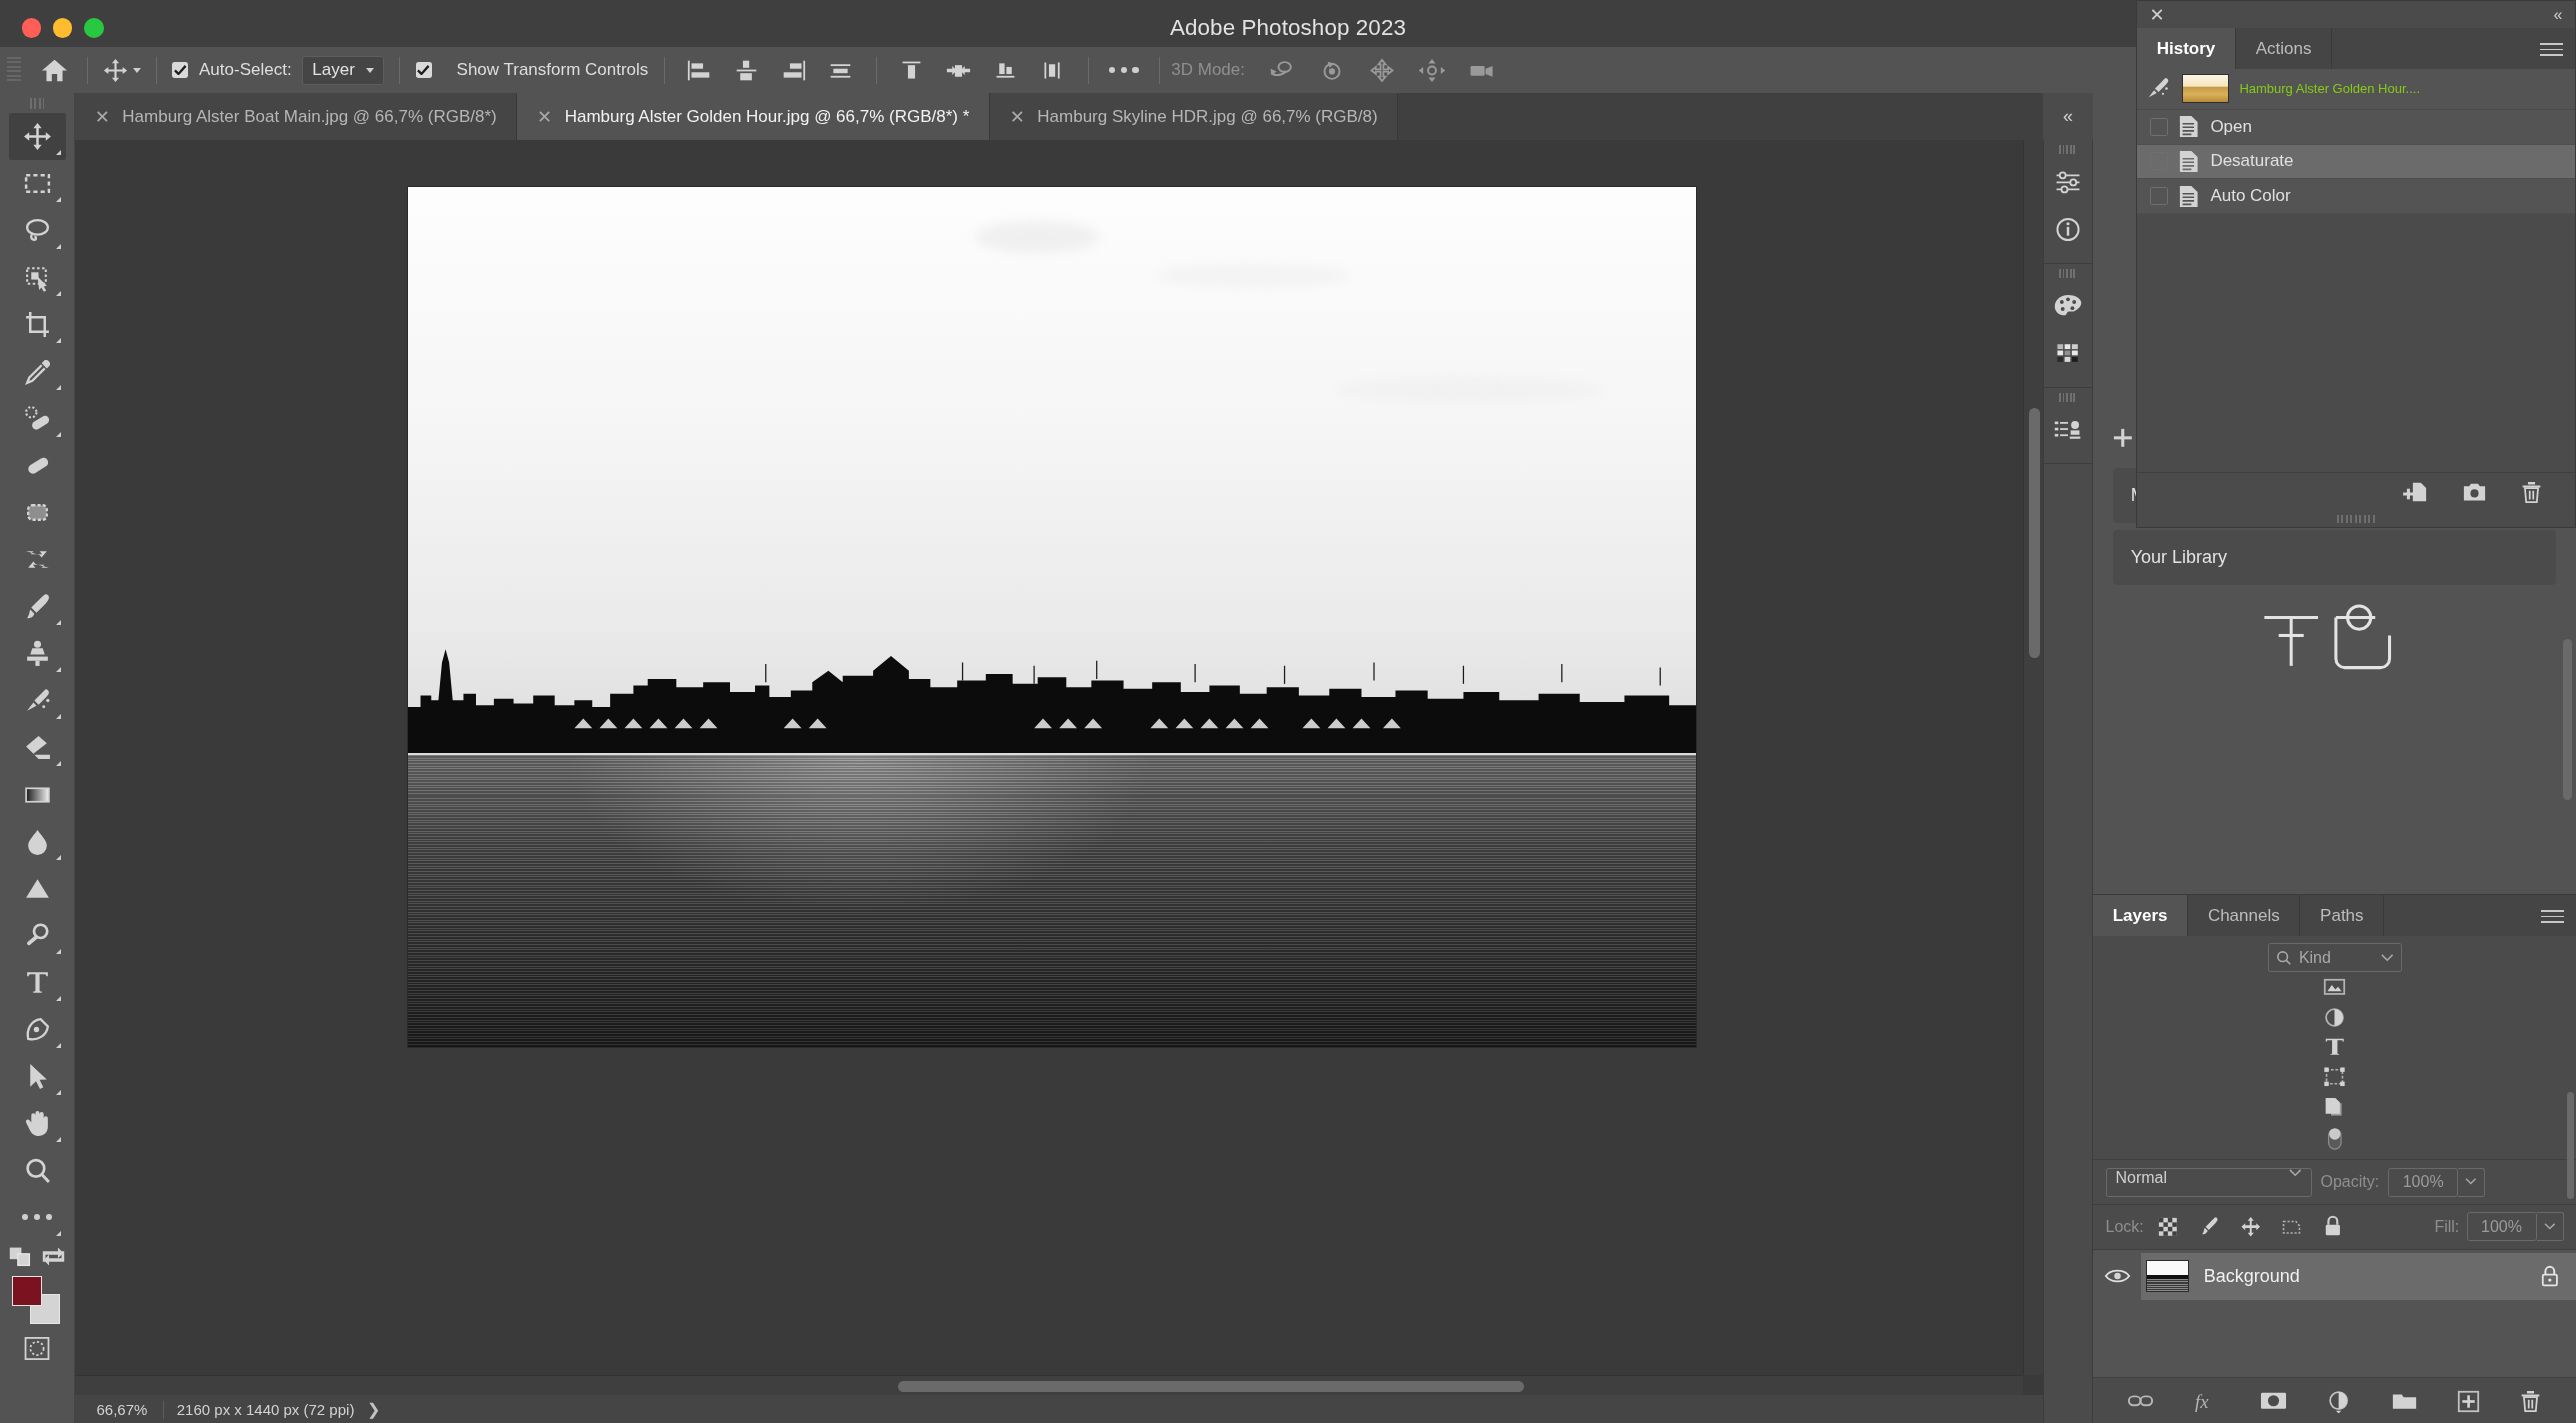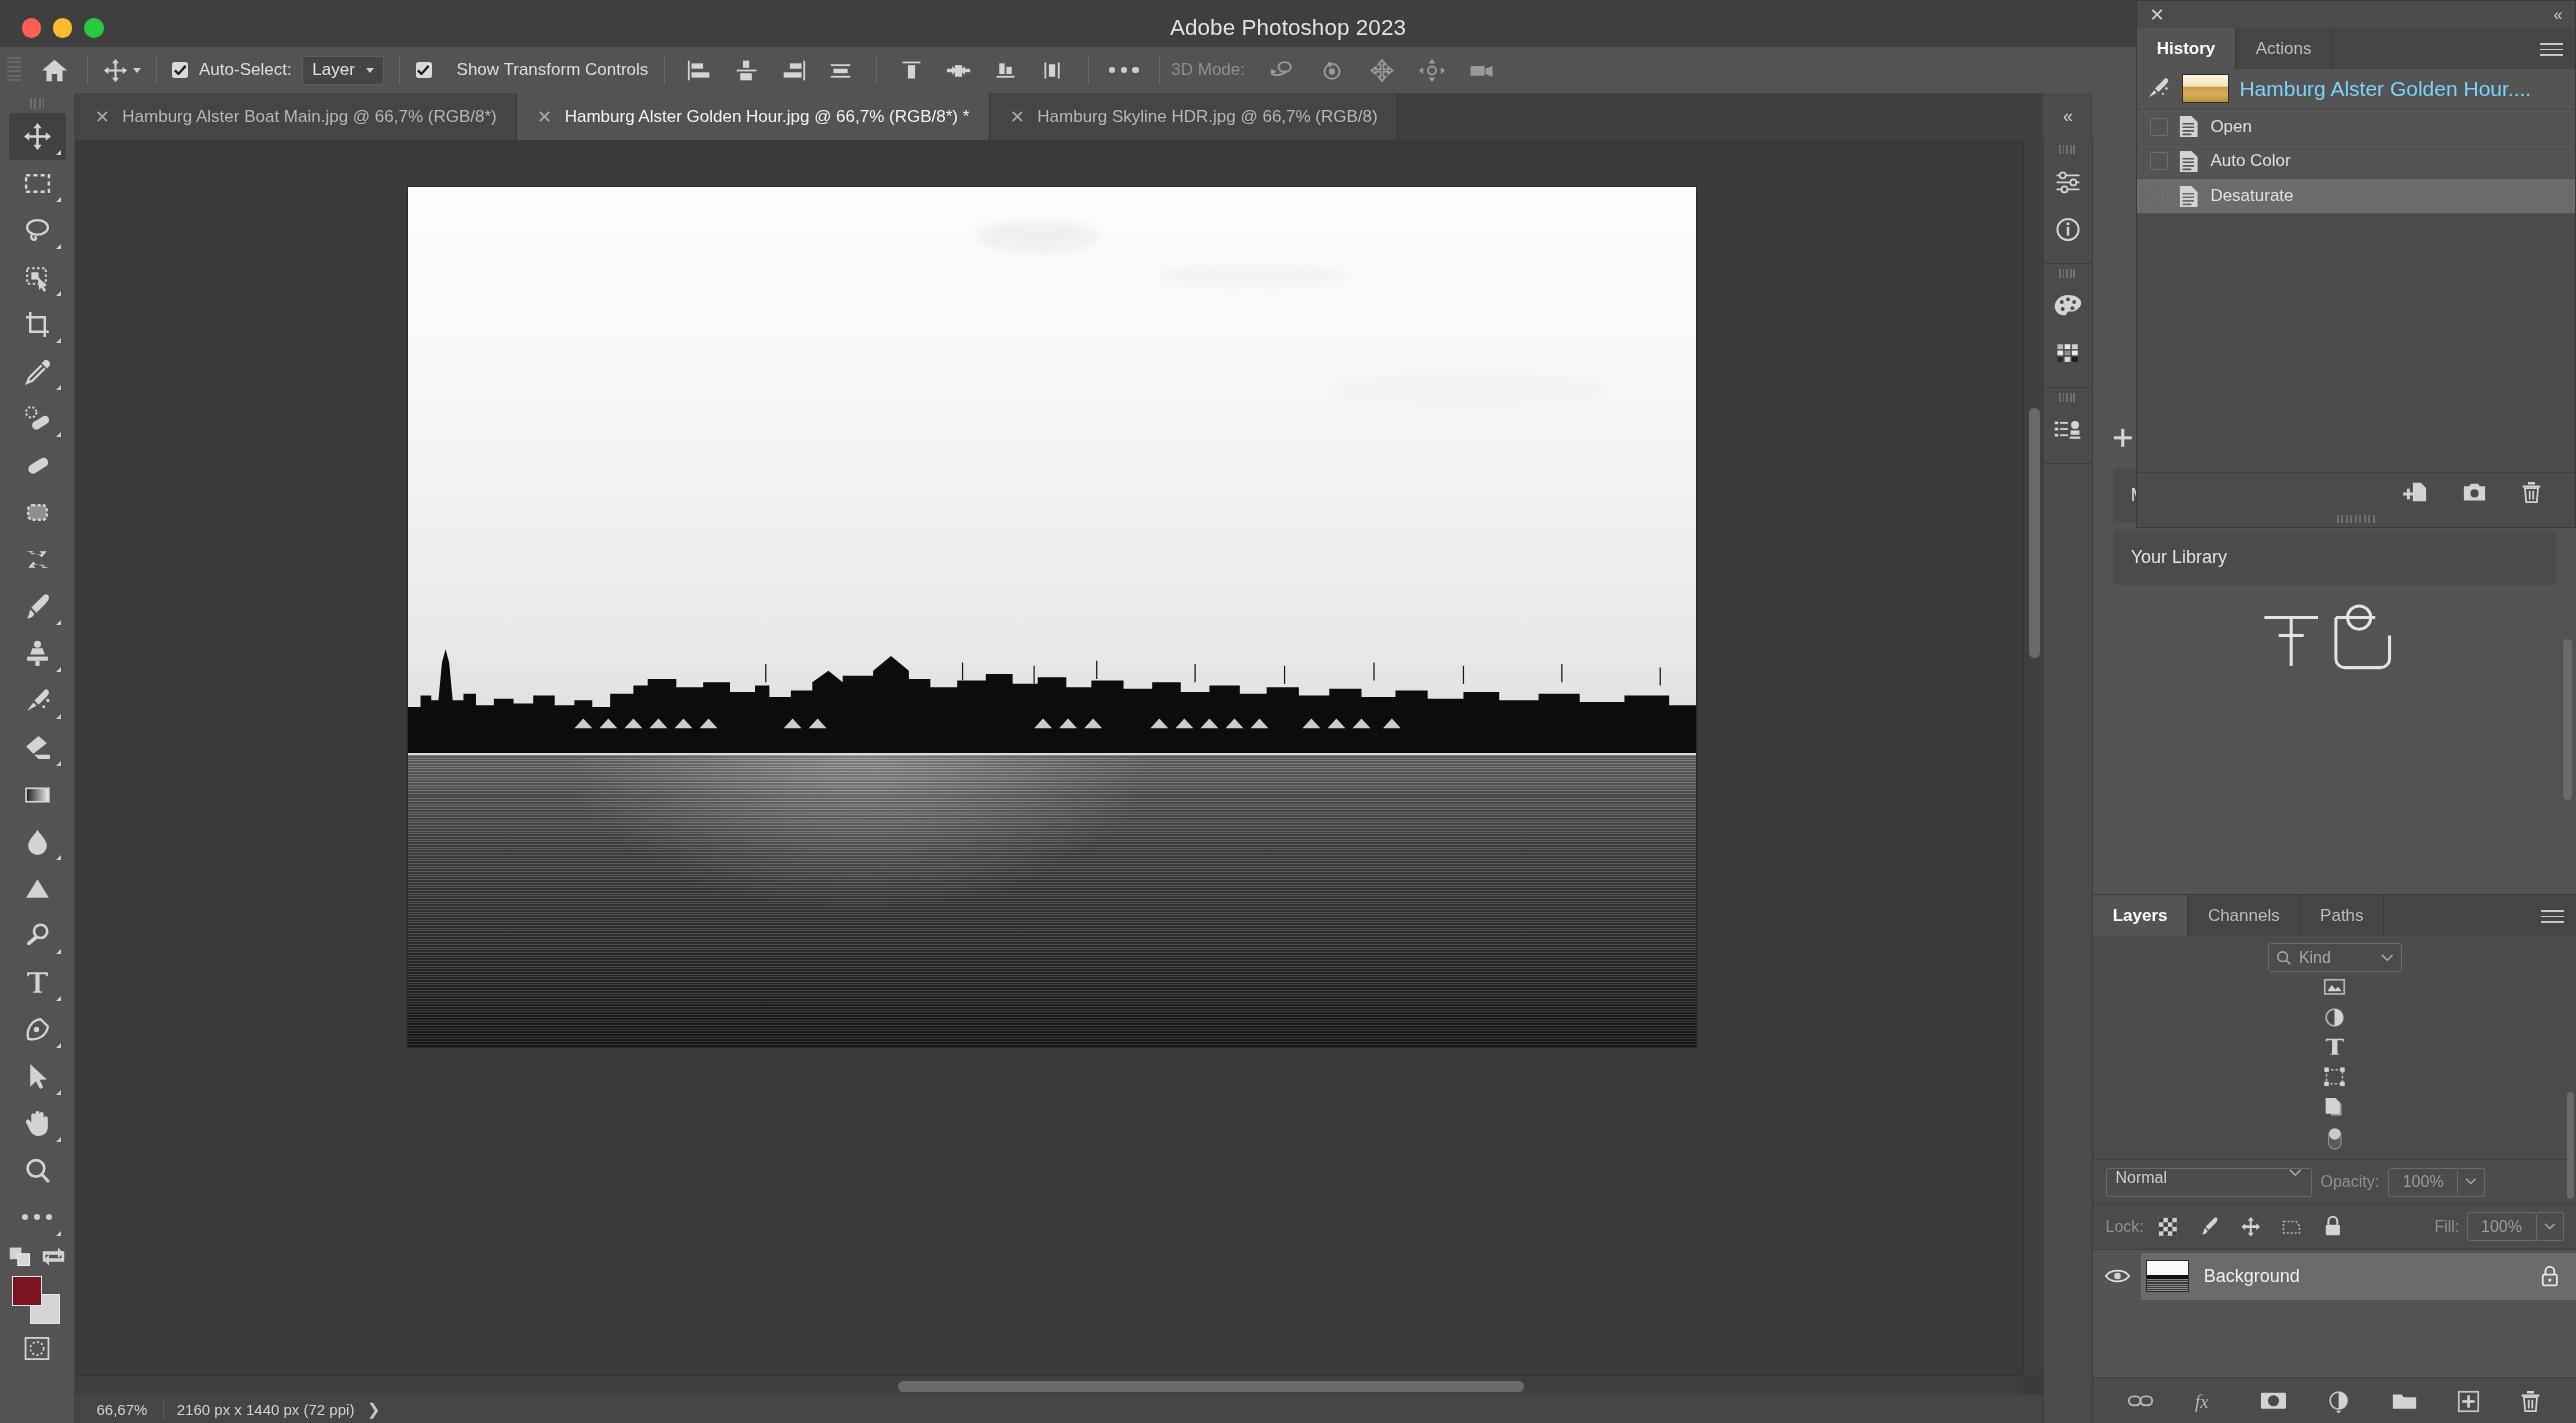--- a/index.html
+++ b/index.html
@@ -804,45 +804,45 @@
         </div>
         <div class="hist-body">
           <div class="hist-snap">
             <svg width="25" height="23" viewBox="0 0 28 26">
                 <path class="ic" d="M24 2 c2 2 1 4 -2 7 l-8 8 l-4-4 l8-8 c3-3 4-5 6-3z"></path>
                 <path class="ic" d="M9 15 l3 3 l-9 5z"></path>
                 <circle class="ic" cx="23" cy="13" r="1.5"></circle>
                 <circle class="ic" cx="19" cy="19" r="1.3"></circle>
               </svg>
             <div class="snap-thumb"></div>
-            <span style="font-size:21px;color:#7dd3fc">Hamburg Alster Golden Hour....</span>
+            <span style="font-size:13px;color:#84cc16">Hamburg Alster Golden Hour....</span>
           </div>
           <div class="hist-row">
             <div class="hist-chk"></div>
             <svg width="21.5" height="23" viewBox="0 0 24 26">
                 <path class="ic" d="M2 1 h13 l7 7 v17 H2z"></path>
                 <path fill="#545454" d="M5 9 h13 v1.8 H5z M5 13 h13 v1.8 H5z M5 17 h13 v1.8 H5z M5 21 h10 v1.8 H5z"></path>
               </svg>
             <span>Open</span>
           </div>
+          <div class="hist-row sel">
+            <div class="hist-chk"></div>
+            <svg width="21.5" height="23" viewBox="0 0 24 26">
+                <path class="ic" d="M2 1 h13 l7 7 v17 H2z"></path>
+                <path fill="#6b6b6b" d="M5 9 h13 v1.8 H5z M5 13 h13 v1.8 H5z M5 17 h13 v1.8 H5z M5 21 h10 v1.8 H5z"></path>
+              </svg>
+            <span>Desaturate</span>
+          </div>
           <div class="hist-row">
             <div class="hist-chk"></div>
             <svg width="21.5" height="23" viewBox="0 0 24 26">
                 <path class="ic" d="M2 1 h13 l7 7 v17 H2z"></path>
                 <path fill="#545454" d="M5 9 h13 v1.8 H5z M5 13 h13 v1.8 H5z M5 17 h13 v1.8 H5z M5 21 h10 v1.8 H5z"></path>
               </svg>
             <span>Auto Color</span>
-          </div>
-          <div class="hist-row sel">
-            <div class="hist-chk"></div>
-            <svg width="21.5" height="23" viewBox="0 0 24 26">
-                <path class="ic" d="M2 1 h13 l7 7 v17 H2z"></path>
-                <path fill="#6b6b6b" d="M5 9 h13 v1.8 H5z M5 13 h13 v1.8 H5z M5 17 h13 v1.8 H5z M5 21 h10 v1.8 H5z"></path>
-              </svg>
-            <span>Desaturate</span>
           </div>
         </div>
         <div class="hist-foot">
           <svg width="27" height="23" viewBox="0 0 30 26">
               <path class="ic" d="M12 2 h9 l6 6 v15 H12z"></path>
               <rect class="ic" x="1" y="13" width="12" height="3.4"></rect>
               <rect class="ic" x="5.3" y="8.7" width="3.4" height="12"></rect>
             </svg>
           <svg width="27" height="23" viewBox="0 0 30 26">
               <path class="ic" d="M3 6 h6 l2-3 h8 l2 3 h6 v16 H3z"></path>

